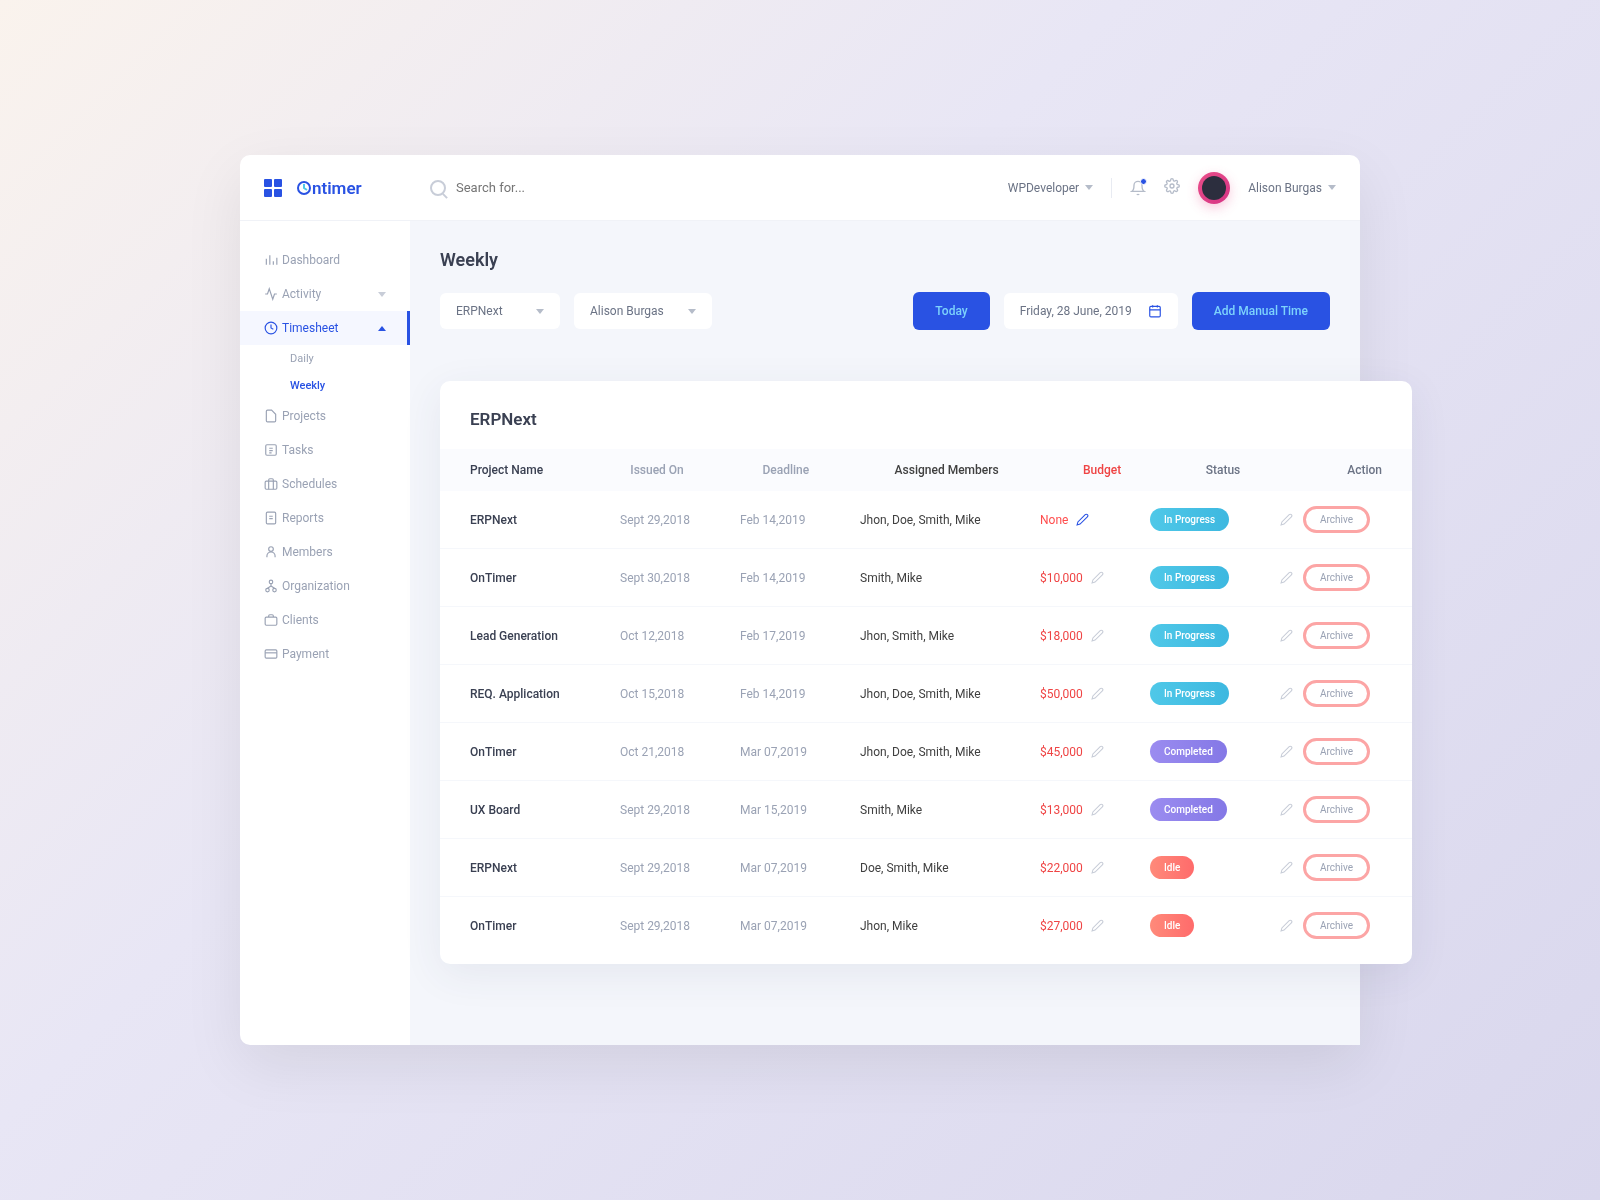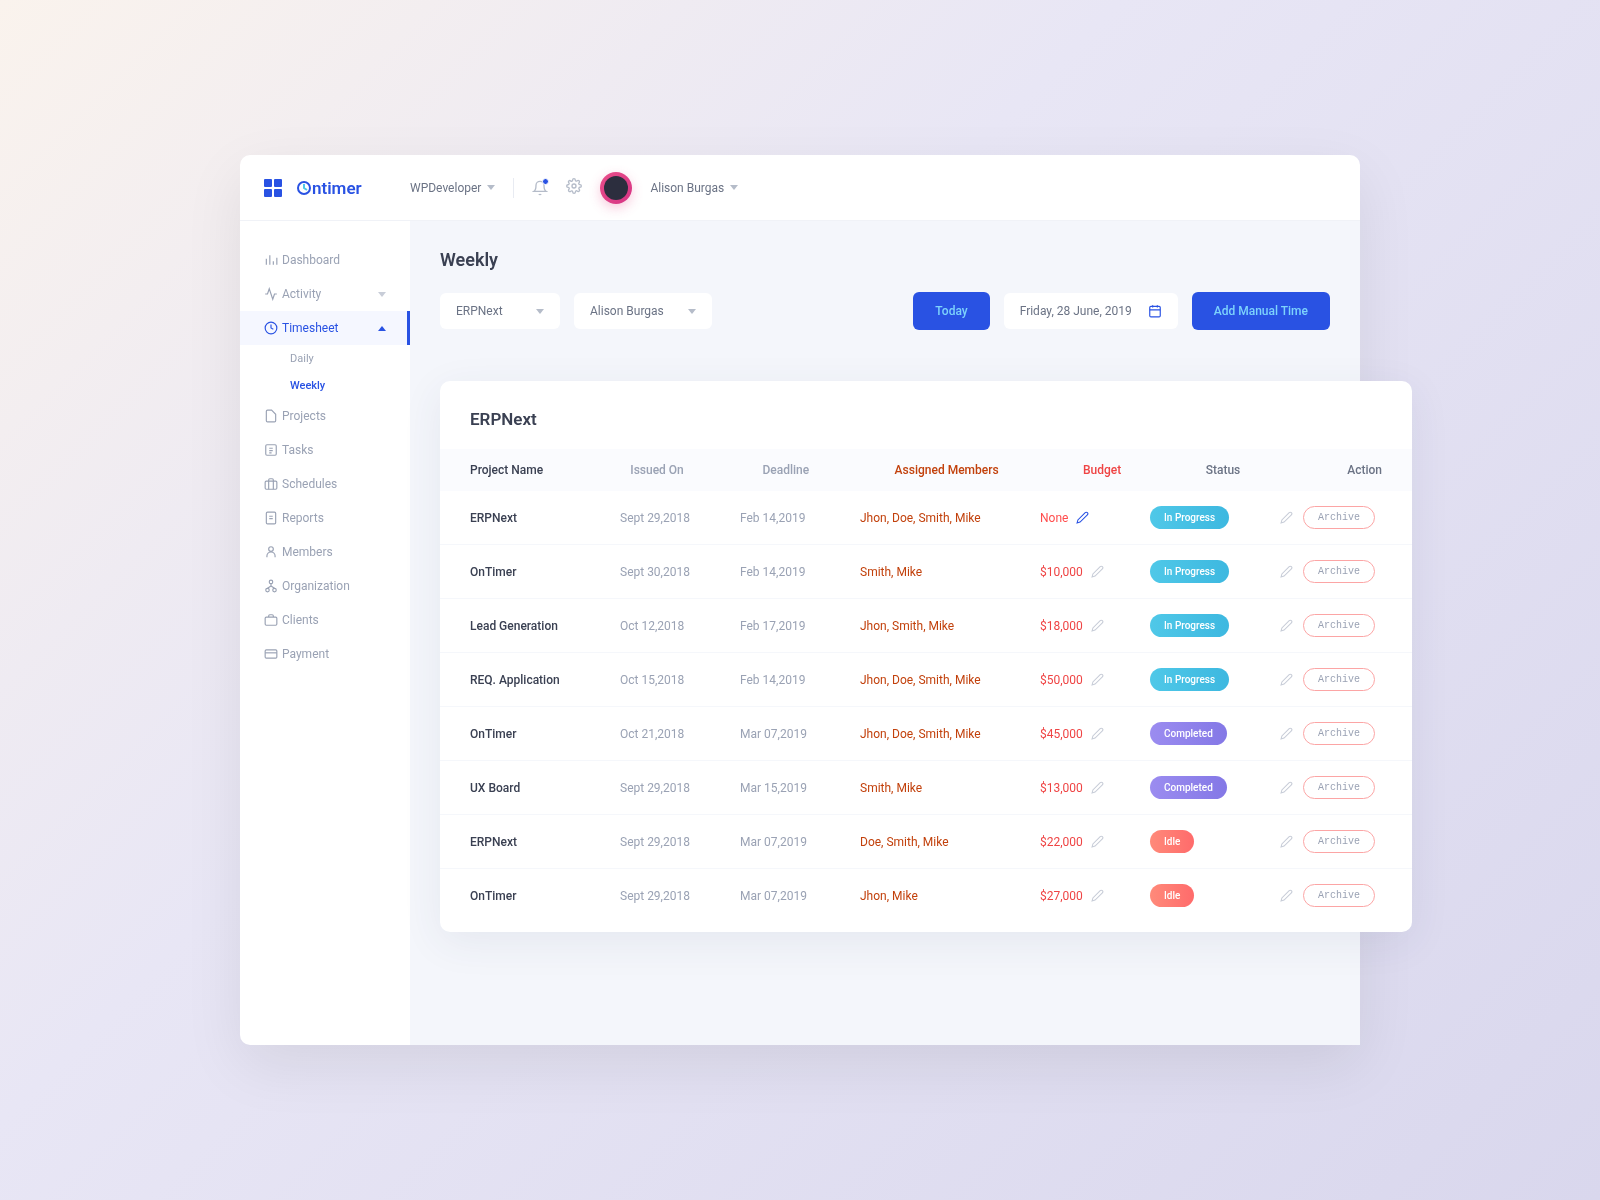--- a/index.html
+++ b/index.html
@@ -62,50 +62,54 @@
   position: absolute; left: 30px; right: -52px; top: 160px;
 }
 .card-title { font-size: 17px; font-weight: 600; color: #3a4052; padding: 0 30px 20px; }
 .table { width: 100%; }
 .thead { display: flex; padding: 14px 30px; background: #fafbfe; font-size: 12px; color: #6b7385; font-weight: 500; gap: 20px; }
 .trow { display: flex; padding: 15px 30px; font-size: 12px; border-bottom: 1px solid #f5f7fb; align-items: center; }
 .trow:last-child { border-bottom: none; }
 .c-name { width: 150px; color: #3a4052; font-weight: 500; }
 .c-issued { width: 120px; color: #9aa2b4; }
 .c-deadline { width: 120px; color: #9aa2b4; }
-.c-members { width: 180px; color: #c2410c; }
+.c-members { width: 180px; color: #404040; }
 .c-budget { width: 110px; color: #ef4444; display: flex; align-items: center; gap: 8px; }
 .c-budget.none { color: #ff4d4d; }
 .c-status { width: 130px; }
 .c-action { flex: 1; display: flex; align-items: center; gap: 10px; }
 .badge { display: inline-block; padding: 6px 14px; border-radius: 14px; font-size: 10px; color: #fff; font-weight: 500; }
 .badge.progress { background: linear-gradient(90deg,#4fc8e8,#3db8e0); }
 .badge.completed { background: linear-gradient(90deg,#9b8cf0,#8478e6); }
 .badge.idle { background: linear-gradient(90deg,#ff8a7a,#ff6b6b); }
 .edit-icn { width: 13px; height: 13px; cursor: pointer; }
 .edit-icn svg { stroke: #c8cdd8; }
 .edit-icn.blue svg { stroke: #2952e3; }
-.archive-btn { border: 1px solid #fca5a5; background: #fff; border-radius: 14px; padding: 5px 14px; font-size: 10px; color: #9aa2b4; cursor: pointer; font-family: Liberation Mono, monospace; }
+.archive-btn { border: 3px solid #fca5a5; background: #fff; border-radius: 14px; padding: 5px 14px; font-size: 10px; color: #9aa2b4; cursor: pointer; }
 </style>
 </head>
 <body>
 
 <div class="app">
   <div class="topbar">
     <div class="logo-area">
       <div class="grid-icon">
           <span></span>
           <span></span>
           <span></span>
           <span></span>
         </div>
       <div class="logo-text"><svg width="16" height="16" viewBox="0 0 16 16" style="vertical-align:-2px">
             <circle cx="8" cy="8" r="6" fill="none" stroke="#2952e3" stroke-width="2"></circle>
             <path d="M8 4 L8 8 L11 10" stroke="#4fc8e8" stroke-width="2" fill="none"></path>
           </svg><span>ntimer</span></div>
+    </div>
+    <div class="search-area">
+      <div class="search-icon"></div>
+      <input class="search-input" placeholder="Search for..." style="">
     </div>
     <div class="top-right">
       <div class="wp-drop">
           <span>WPDeveloper</span>
           <span class="caret-down"></span>
         </div>
       <div class="divider"></div>
       <div class="bell">
         <svg width="16" height="16" viewBox="0 0 24 24" fill="none" stroke-width="2">
             <path d="M18 8a6 6 0 0 0-12 0c0 7-3 9-3 9h18s-3-2-3-9"></path>

